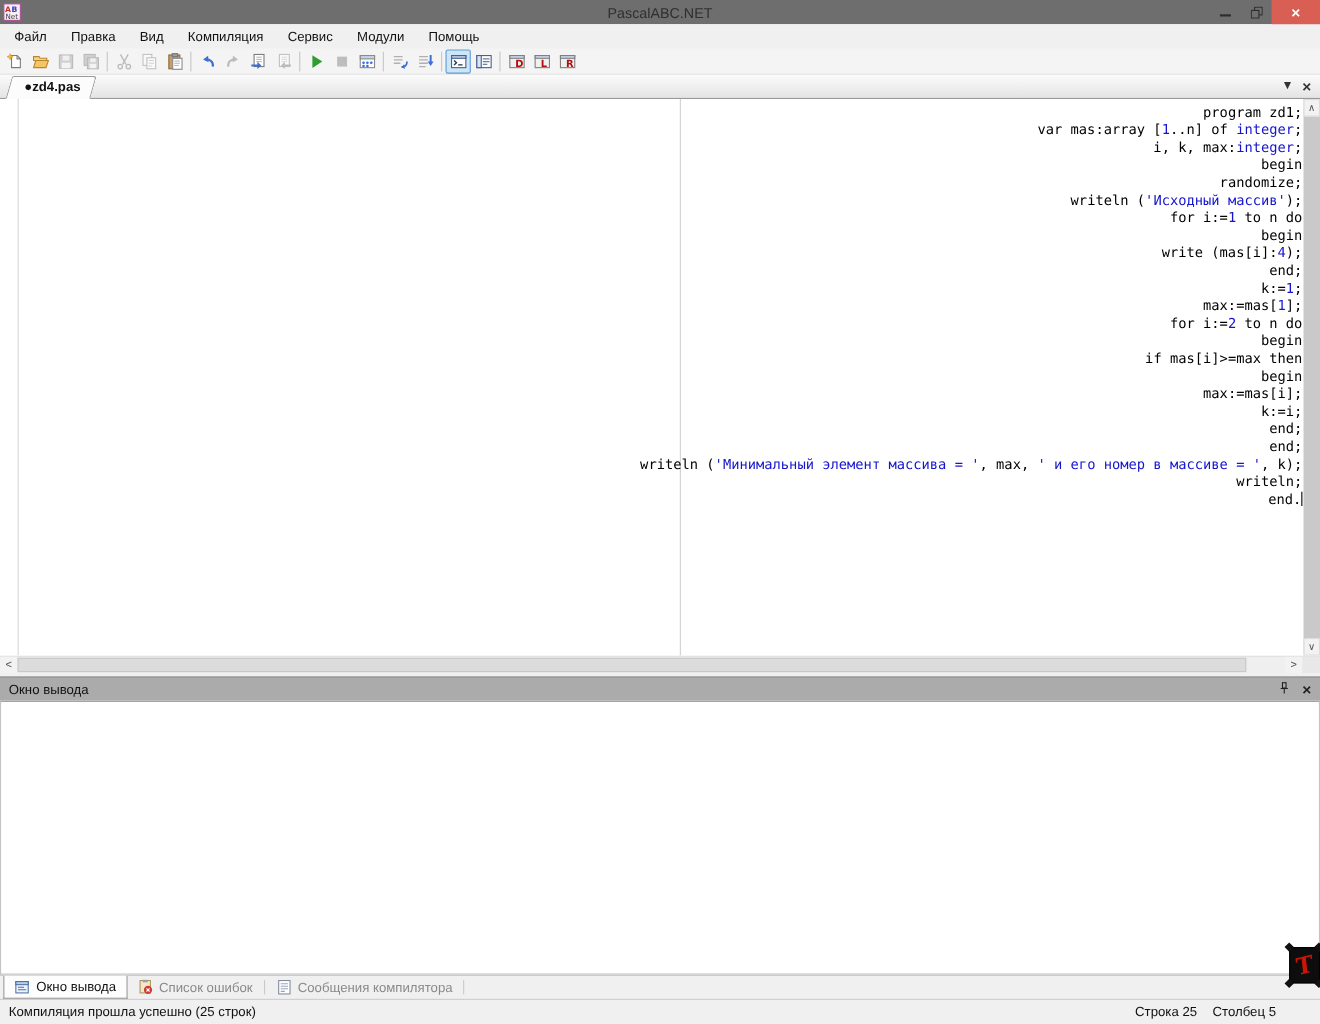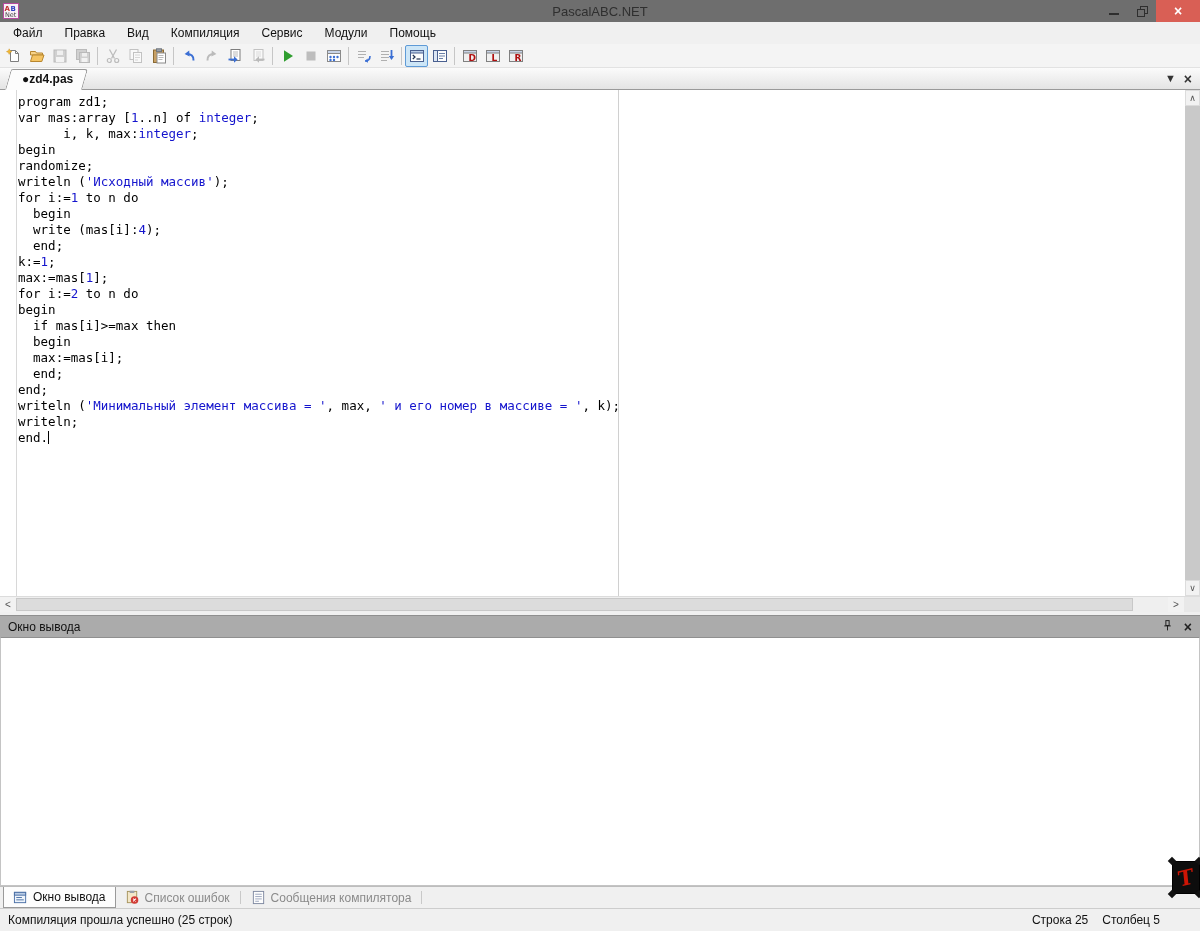--- a/index.html
+++ b/index.html
@@ -31,21 +31,21 @@
   
   .tabstrip { height:22px; background:linear-gradient(#fbfbfb,#e4e4e4); display:flex; align-items:center; flex:0 0 22px; border-bottom:1px solid #9a9a9a; position:relative; }
   .doc-tab { position:relative; margin-left:14px; height:20px; padding:0 12px 0 8px; display:flex; align-items:center; }
   .doc-tab::before { content:""; position:absolute; left:-6px; right:0; top:0; bottom:-1px; background:#fcfcfc; border:1px solid #9a9a9a; border-bottom:1px solid #fcfcfc; border-radius:2px 3px 0 0; transform:skewX(-16deg); }
   .doc-tab span { position:relative; font-size:12px; font-weight:bold; color:#111; }
   .tabstrip-controls { margin-left:auto; display:flex; align-items:center; gap:8px; padding-right:8px; height:100%; }
   .tabstrip-controls .tsc { color:#333; font-size:11px; line-height:1; }
   .tabstrip-controls .tsc-close { font-size:14px; font-weight:bold; }
 
   
-  .editor { position:relative; flex:0 0 506px; background:#fff; overflow:hidden; }
+  .editor { position:relative; flex:0 0 506px; background:#fff; overflow:hidden;text-align:right; }
   .editor-gutter-line { position:absolute; left:16px; top:0; bottom:0; width:1px; background:#d8d8d8; }
   .editor-guide { position:absolute; left:618px; top:0; bottom:0; width:1px; background:#d0d0d0; }
   .code-area { position:absolute; left:0; top:4px; right:16px; padding-left:18px; }
   .code-line { white-space:pre; font-family:"DejaVu Sans Mono", monospace; font-size:12.5px; line-height:16px; height:16px; color:#000; }
   .tok-b { color:#1414cd; }
   .tok-s { color:#1414cd; }
   .caret { display:inline-block; width:1px; height:13px; background:#000; vertical-align:-2px; }
   .vscroll { position:absolute; right:0; top:0; bottom:0; width:15px; background:#c9c9c9; display:flex; flex-direction:column; }
   .vs-btn { height:16px; background:#f2f2f2; border:1px solid #dcdcdc; color:#555; font-size:9px; display:flex; align-items:center; justify-content:center; }
   .vs-track { flex:1; }
@@ -304,20 +304,21 @@
         <div class="code-line"><span>  begin</span></div>
         <div class="code-line"><span>  write (mas[i]:</span><span class="tok-b">4</span><span>);</span></div>
         <div class="code-line"><span>  end;</span></div>
         <div class="code-line"><span>k:=</span><span class="tok-b">1</span><span>;</span></div>
         <div class="code-line"><span>max:=mas[</span><span class="tok-b">1</span><span>];</span></div>
         <div class="code-line"><span>for i:=</span><span class="tok-b">2</span><span> to n do</span></div>
         <div class="code-line"><span>begin</span></div>
         <div class="code-line"><span>  if mas[i]&gt;=max then</span></div>
         <div class="code-line"><span>  begin</span></div>
         <div class="code-line"><span>  max:=mas[i];</span></div>
+        <div class="code-line"><span>  k:=i;</span></div>
         <div class="code-line"><span>  end;</span></div>
         <div class="code-line"><span>end;</span></div>
         <div class="code-line"><span>writeln (</span><span class="tok-s">'Минимальный элемент массива = '</span><span>, max, </span><span class="tok-s">' и его номер в массиве = '</span><span>, k);</span></div>
         <div class="code-line"><span>writeln;</span></div>
         <div class="code-line"><span>end.</span><span class="caret"></span></div>
       </div>
     <div class="vscroll">
       <div class="vs-btn">∧</div>
       <div class="vs-track"></div>
       <div class="vs-btn">∨</div>

